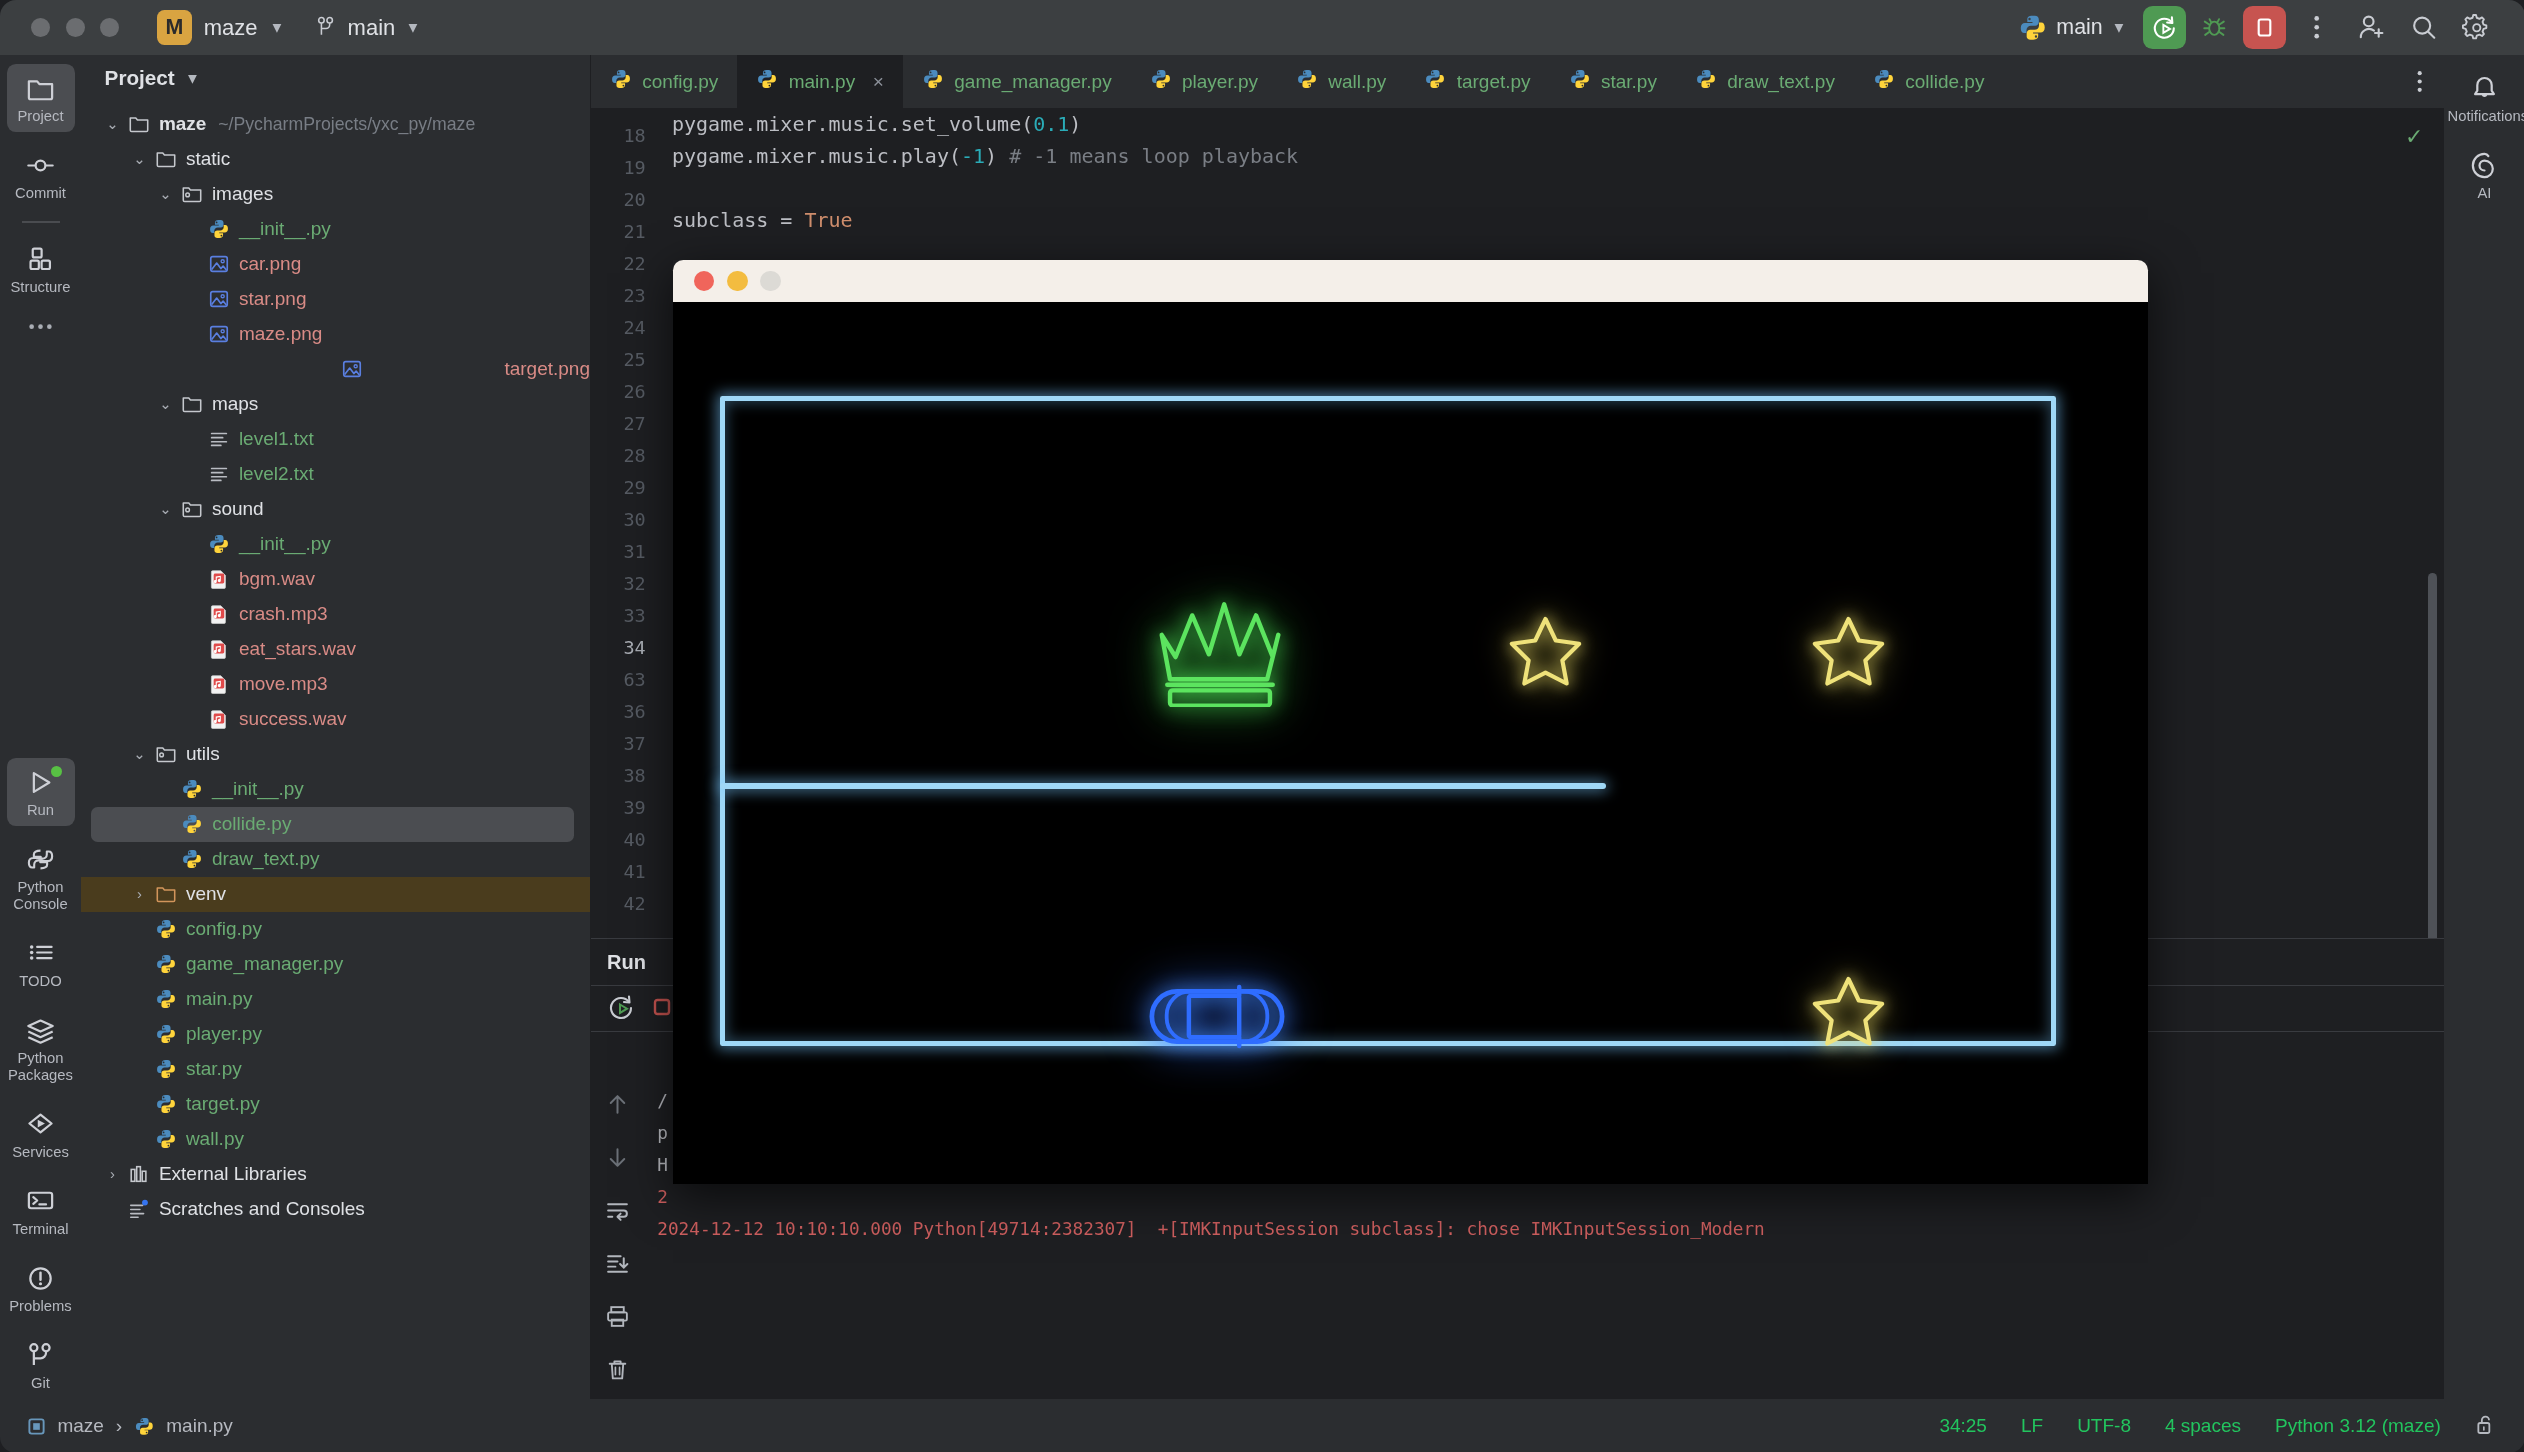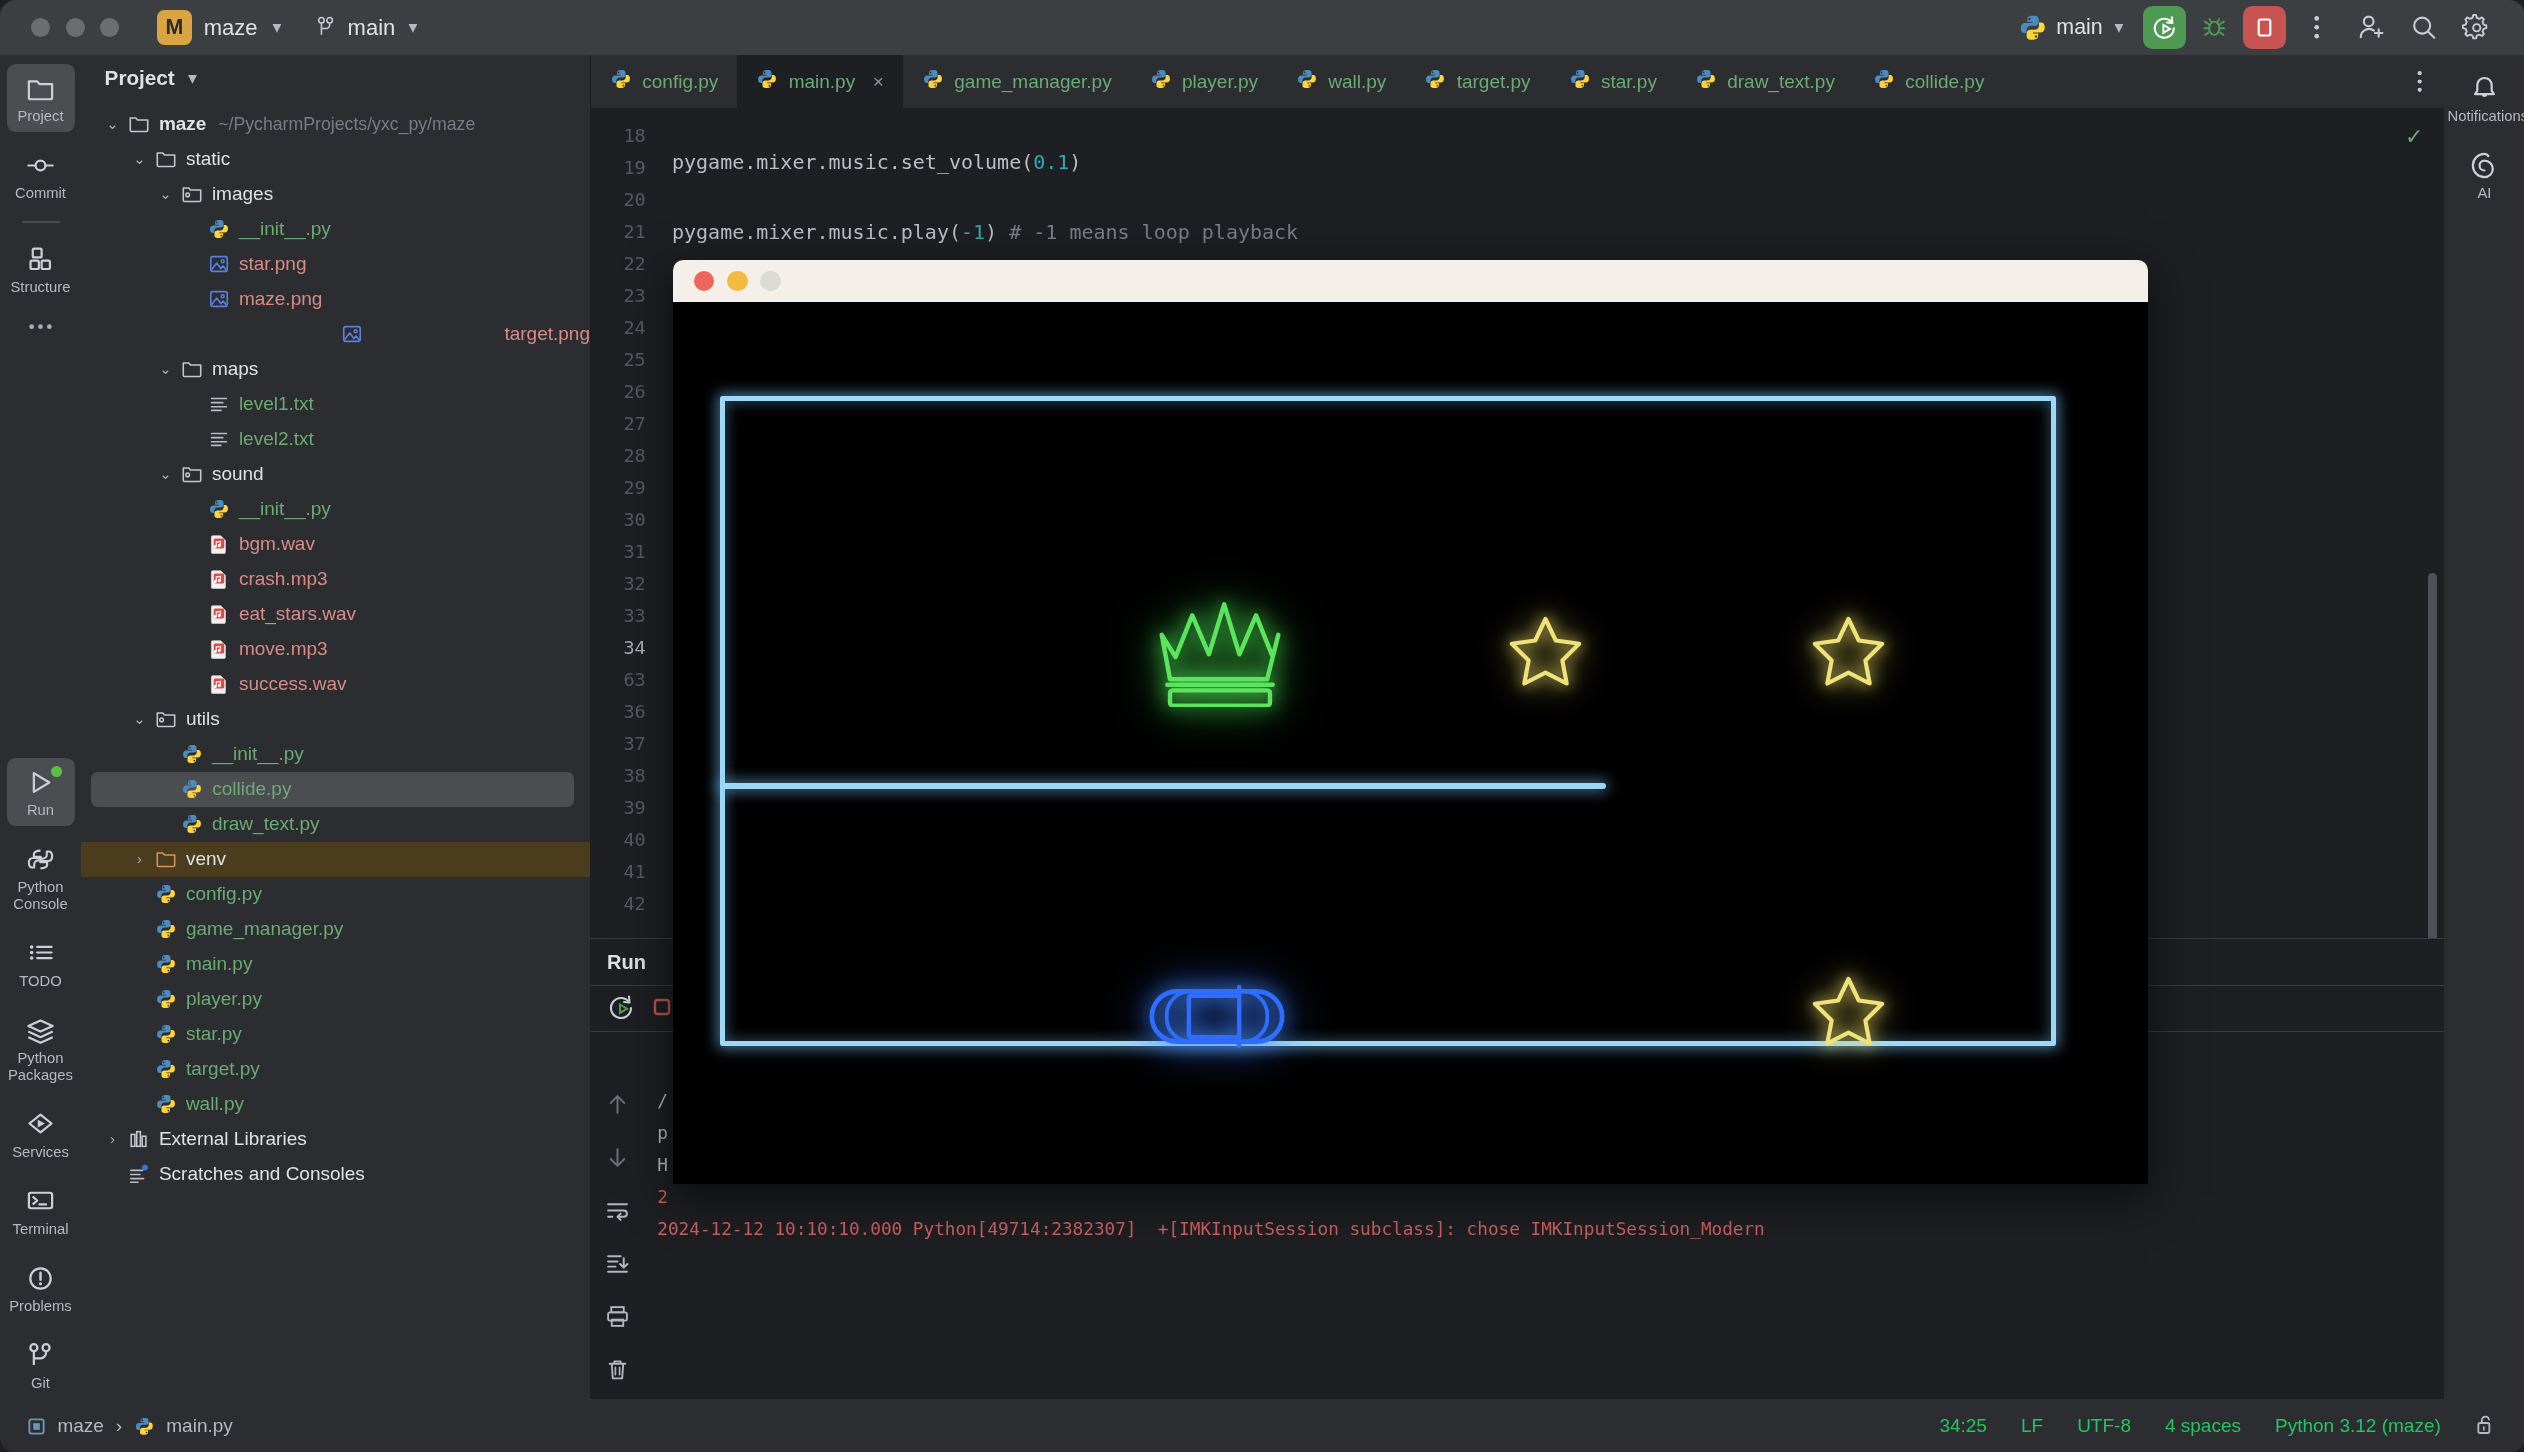--- a/index.html
+++ b/index.html
@@ -104,21 +104,21 @@
   .gutter {
     position: absolute; left: 0; top: 0; width: 68px; height: 100%;
     background: #1e1f22; color: #565b63; font-family: "DejaVu Sans Mono", monospace;
     font-size: 18.5px; text-align: right; padding-top: 12px;
   }
   .gutter div { height: 32px; line-height: 32px; padding-right: 13.3px; }
   .code {
     position: absolute; left: 81px; top: 0; right: 0;
     font-family: "DejaVu Sans Mono", monospace; font-size: 20px; color: #bcbec4;
   }
-  .code div { height: 32px; line-height: 32px; white-space: pre; margin-top: 38px; }
+  .code div { height: 32px; line-height: 32px; white-space: pre; }
   .k-num { color: #2aacb8; }
   .k-kw  { color: #cf8e6d; }
   .k-cm  { color: #7a7e85; }
   .check-mark { position: absolute; right: 20.7px; top: 16px; color: #6aab73; font-size: 22px; }
   .scroll-thumb { position: absolute; right: 7.4px; top: 465px; width: 8.9px; height: 413px; background: #4e5157; border-radius: 4.4px; }
 
   
   .run-panel {
     position: absolute; left: 591px; top: 938px; width: 1853px; height: 461px;
     background: #1e1f22; border-top: 1.5px solid #393b40;
@@ -419,20 +419,31 @@
       </div>
       <div class="trow" style="padding-left: 99px;">
         <span class="twist"></span>
         <span class="ticon">
           <svg width="22" height="22" viewBox="0 0 32 32">
     <path d="M15.5 3c-4 0-5.4 1.6-5.4 4.2v2.6h5.6v1.1H7.6c-2.7 0-4.6 1.6-4.6 5.4 0 3.6 1.3 5.5 3.9 5.5h2.3v-3.3c0-2.8 2.2-4.8 4.9-4.8h4.6c2.2 0 3.9-1.8 3.9-4V7.2C22.6 4.8 21 3 18.4 3zm-3 2.2a1.3 1.3 0 1 1 0 2.6 1.3 1.3 0 0 1 0-2.6z" fill="#4b8bbe"></path>
     <path d="M16.5 29c4 0 5.4-1.6 5.4-4.2v-2.6h-5.6v-1.1h8.1c2.7 0 4.6-1.6 4.6-5.4 0-3.6-1.3-5.5-3.9-5.5h-2.3v3.3c0 2.8-2.2 4.8-4.9 4.8h-4.6c-2.2 0-3.9 1.8-3.9 4v3.5C9.4 27.2 11 29 13.6 29zm3-2.2a1.3 1.3 0 1 1 0-2.6 1.3 1.3 0 0 1 0 2.6z" fill="#ffd43b"></path>
           </svg>
         </span>
         <span class="tlabel py">__init__.py</span>
+      </div>
+      <div class="trow" style="padding-left: 99px;">
+        <span class="twist"></span>
+        <span class="ticon">
+          <svg width="22" height="22" viewBox="0 0 24 24">
+  <rect x="3" y="4" width="18" height="16" rx="2.2" fill="none" stroke="#5a7fe0" stroke-width="1.8"></rect>
+  <circle cx="16" cy="9" r="1.7" fill="none" stroke="#5a7fe0" stroke-width="1.5"></circle>
+  <path d="M4 18 L9.5 11 L14 17 L16.5 14.2 L20 18.5" fill="none" stroke="#5a7fe0" stroke-width="1.8" stroke-linejoin="round"></path>
+          </svg>
+        </span>
+        <span class="tlabel img">car.png</span>
       </div>
       <div class="trow" style="padding-left: 99px;">
         <span class="twist"></span>
         <span class="ticon">
           <svg width="22" height="22" viewBox="0 0 24 24">
   <rect x="3" y="4" width="18" height="16" rx="2.2" fill="none" stroke="#5a7fe0" stroke-width="1.8"></rect>
   <circle cx="16" cy="9" r="1.7" fill="none" stroke="#5a7fe0" stroke-width="1.5"></circle>
   <path d="M4 18 L9.5 11 L14 17 L16.5 14.2 L20 18.5" fill="none" stroke="#5a7fe0" stroke-width="1.8" stroke-linejoin="round"></path>
           </svg>
         </span>

